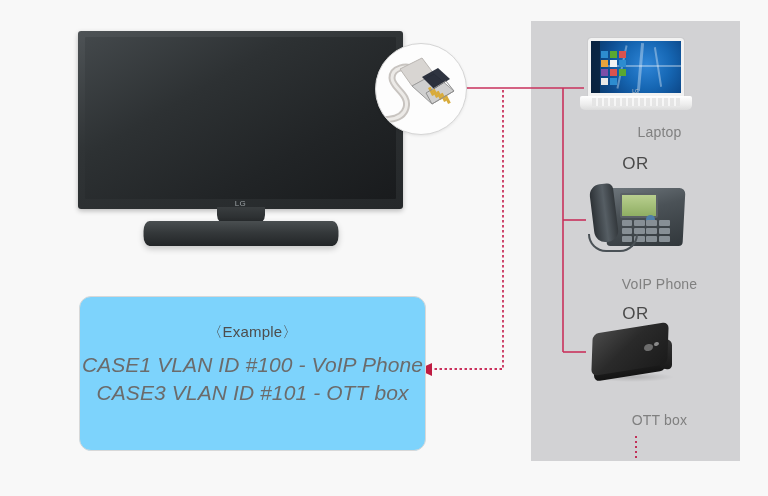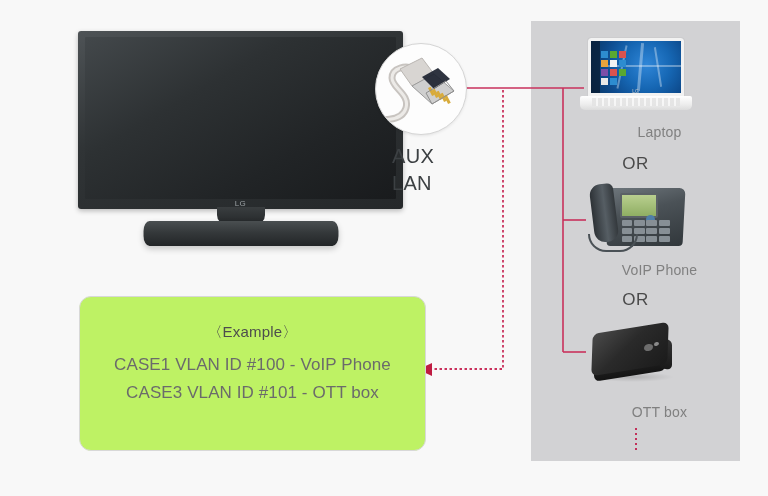--- a/index.html
+++ b/index.html
@@ -63,33 +63,34 @@
   }
   .aux-lan{
     position:absolute;left:392px;top:143px;
     font-size:20px;line-height:27px;color:#3c4043;
     letter-spacing:.3px;
   }
 
   
   .example-box{
     position:absolute;left:79px;top:296px;width:345px;height:153px;
-    border:1px solid #d8d8d8;border-radius:12px;background:#bef264;
+    border:1px solid #d8d8d8;border-radius:12px;background:#7dd3fc;
   }
   .example-title{
     position:absolute;top:26px;left:0;width:100%;text-align:center;
     font-size:15px;color:#4d4d4d;letter-spacing:.2px;
   }
   .case-list{
     position:absolute;top:54px;left:0;width:100%;
     text-align:center;
   }
   .case-line{
-    font-size:17px;color:#6b6b6b;line-height:28px;letter-spacing:.1px;
+    font-size:21px;color:#6b6b6b;line-height:28px;letter-spacing:.1px;
     white-space:pre;
+    font-style:italic;
   }
 
   
   .device{position:absolute;width:209px;left:531px;text-align:center;}
   .dev-label{font-size:14px;color:#808080;letter-spacing:.2px;padding-left:48px;}
   .or-label{font-size:17px;color:#4a4a4a;font-weight:normal;letter-spacing:.5px;}
 
   
   .laptop{position:relative;width:112px;height:78px;margin:0 auto;}
   .lap-lid{
@@ -242,24 +243,20 @@
         <rect x="52" y="44" width="3" height="9" transform="rotate(-27 52 44)"></rect>
         <rect x="56" y="46" width="3" height="9" transform="rotate(-27 56 46)"></rect>
         <rect x="60" y="48" width="3" height="9" transform="rotate(-27 60 48)"></rect>
         <rect x="64" y="50" width="3" height="9" transform="rotate(-27 64 50)"></rect>
         <rect x="68" y="52" width="3" height="9" transform="rotate(-27 68 52)"></rect>
       </g>
       <path d="M50 49 L70 37 L78 47 L56 60 Z" fill="none" stroke="#8f8f8f" stroke-width="1"></path>
     </svg>
   </div>
 
-  <div class="aux-lan">
-    <div>AUX</div>
-    <div>LAN</div>
-  </div>
 
   <div class="example-box">
     <div class="example-title">〈Example〉</div>
     <div class="case-list">
       <div class="case-line">CASE1 VLAN ID #100 - VoIP Phone</div>
       <div class="case-line">CASE3 VLAN ID #101 - OTT box</div>
     </div>
   </div>
 
   <div class="device" style="top:38px;">
@@ -309,32 +306,32 @@
           <div class="ph-key"></div>
           <div class="ph-key"></div>
         <div class="ph-key"></div>
           <div class="ph-key"></div>
           <div class="ph-key"></div>
           <div class="ph-key"></div>
       </div>
       <div class="ph-handset"></div>
       <div class="ph-cord"></div>
     </div>
-    <div class="dev-label" style="margin-top:10px;">VoIP Phone</div>
+    <div class="dev-label" style="margin-top:24px;">VoIP Phone</div>
     <div class="or-label" style="margin-top:12px;">OR</div>
   </div>
 
   <div class="device" style="top:322px;">
     <div class="ottbox">
       <div class="ott-shadow"></div>
       <div class="ott-front"></div>
       <div class="ott-side"></div>
       <div class="ott-top"></div>
       <div class="ott-dot"></div>
       <div class="ott-dot2"></div>
     </div>
-    <div class="dev-label" style="margin-top:14px;">OTT box</div>
+    <div class="dev-label" style="margin-top:22px;">OTT box</div>
     <div style="position:relative;height:28px;margin-top:8px;">
       <div class="vdots"></div>
     </div>
   </div>
 
 </div>
 
 </body></html>

